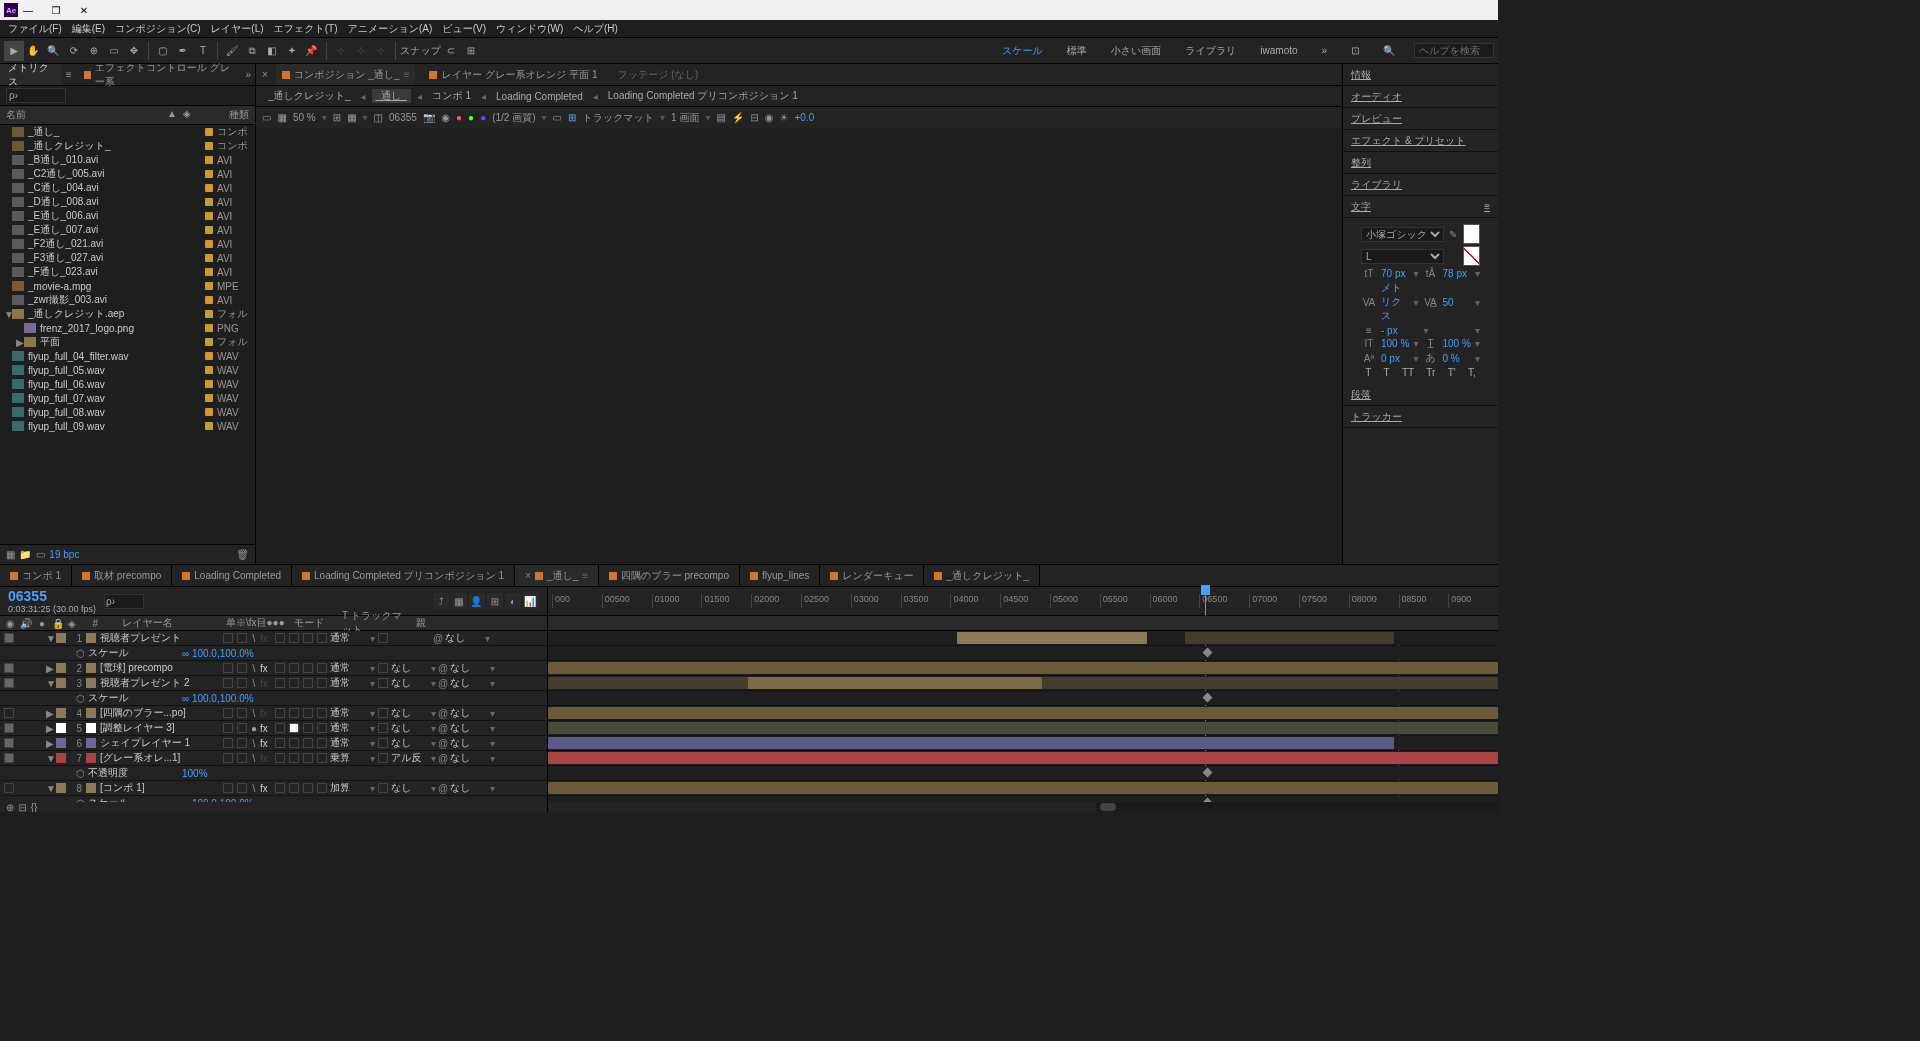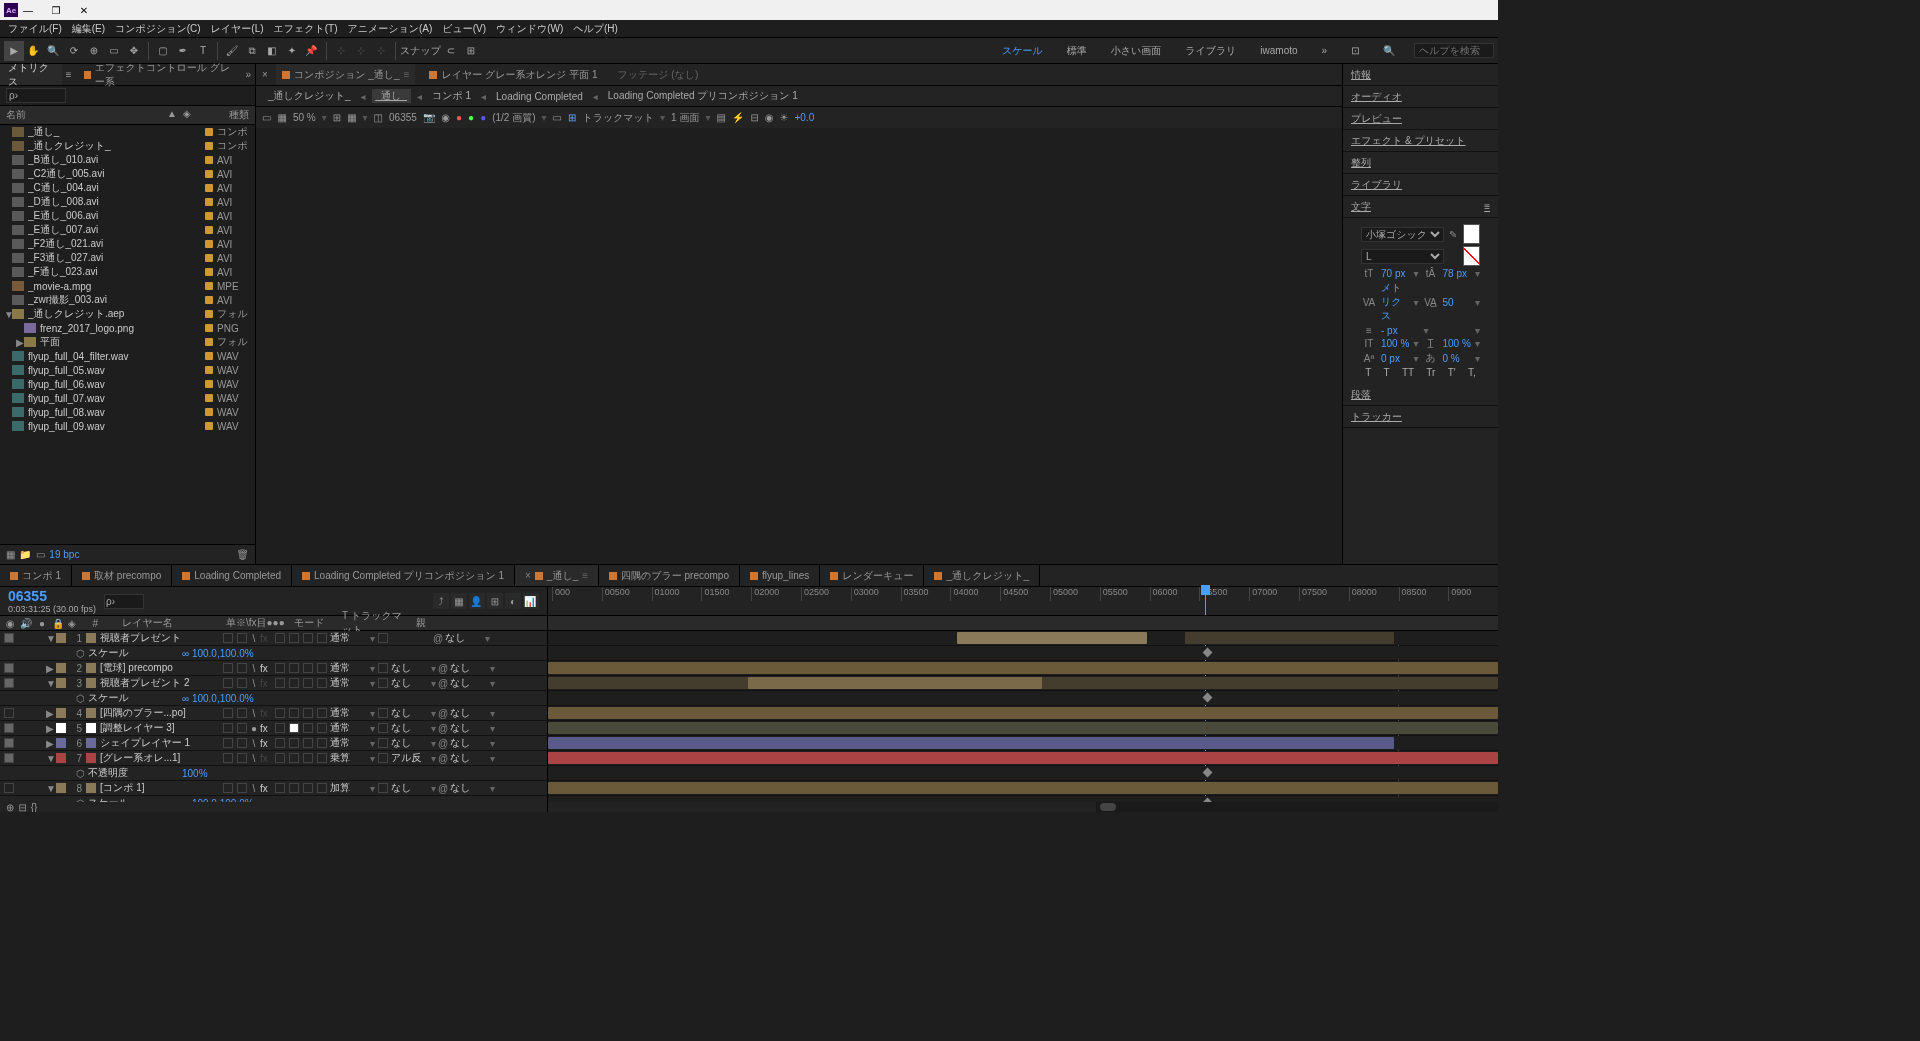--- a/index.html
+++ b/index.html
@@ -79,21 +79,21 @@
 .tl-tab { padding: 0 10px; height: 100%; display: flex; align-items: center; gap: 4px; border-right: 1px solid #000; }
 .tl-tab.active { background: #2a2a2a; }
 .tl-tab .sq { width: 8px; height: 8px; background: #cc7733; }
 .tl-header { height: 28px; display: flex; }
 .tl-hdr-left { width: 548px; display: flex; flex-direction: column; background: #232323; border-right: 1px solid #000; }
 .tl-time { display: flex; align-items: center; gap: 8px; padding: 0 8px; height: 100%; }
 .tl-frame { color: #4a9eff; font-size: 14px; font-weight: bold; }
 .tl-tc { color: #aaa; font-size: 9px; }
 .tl-btns { margin-left: auto; display: flex; gap: 2px; }
 .tl-btn { width: 16px; height: 16px; background: #2a2a2a; display: flex; align-items: center; justify-content: center; }
-.tl-ruler { flex: 1; background: #232323; display: flex; align-items: flex-start; position: relative; padding-left: 4px; }
+.tl-ruler { flex: 1; background: #232323; display: flex; align-items: center; position: relative; padding-left: 4px; }
 .tl-ruler .tick { flex: 1; color: #888; border-left: 1px solid #444; padding-left: 2px; height: 14px; font-size: 9px; }
 .tl-playhead { position: absolute; left: 69.2%; top: 0; bottom: 0; width: 1px; background: #4a9eff; }
 .tl-playhead::before { content: ""; position: absolute; top: -2px; left: -4px; width: 9px; height: 10px; background: #4a9eff; }
 .tl-cols { height: 16px; display: flex; background: #2a2a2a; border-top: 1px solid #000; border-bottom: 1px solid #000; }
 .tl-cols-left { width: 548px; display: flex; align-items: center; padding: 0 4px; gap: 4px; border-right: 1px solid #000; }
 .tl-cols .cicon { width: 12px; text-align: center; }
 .tl-cols .lname { margin-left: 20px; flex: 0 0 auto; }
 .tl-rows { flex: 1; overflow-y: auto; position: relative; }
 .tl-row { display: flex; height: 15px; border-bottom: 1px solid #111; }
 .tl-row.sub { background: #262626; }

